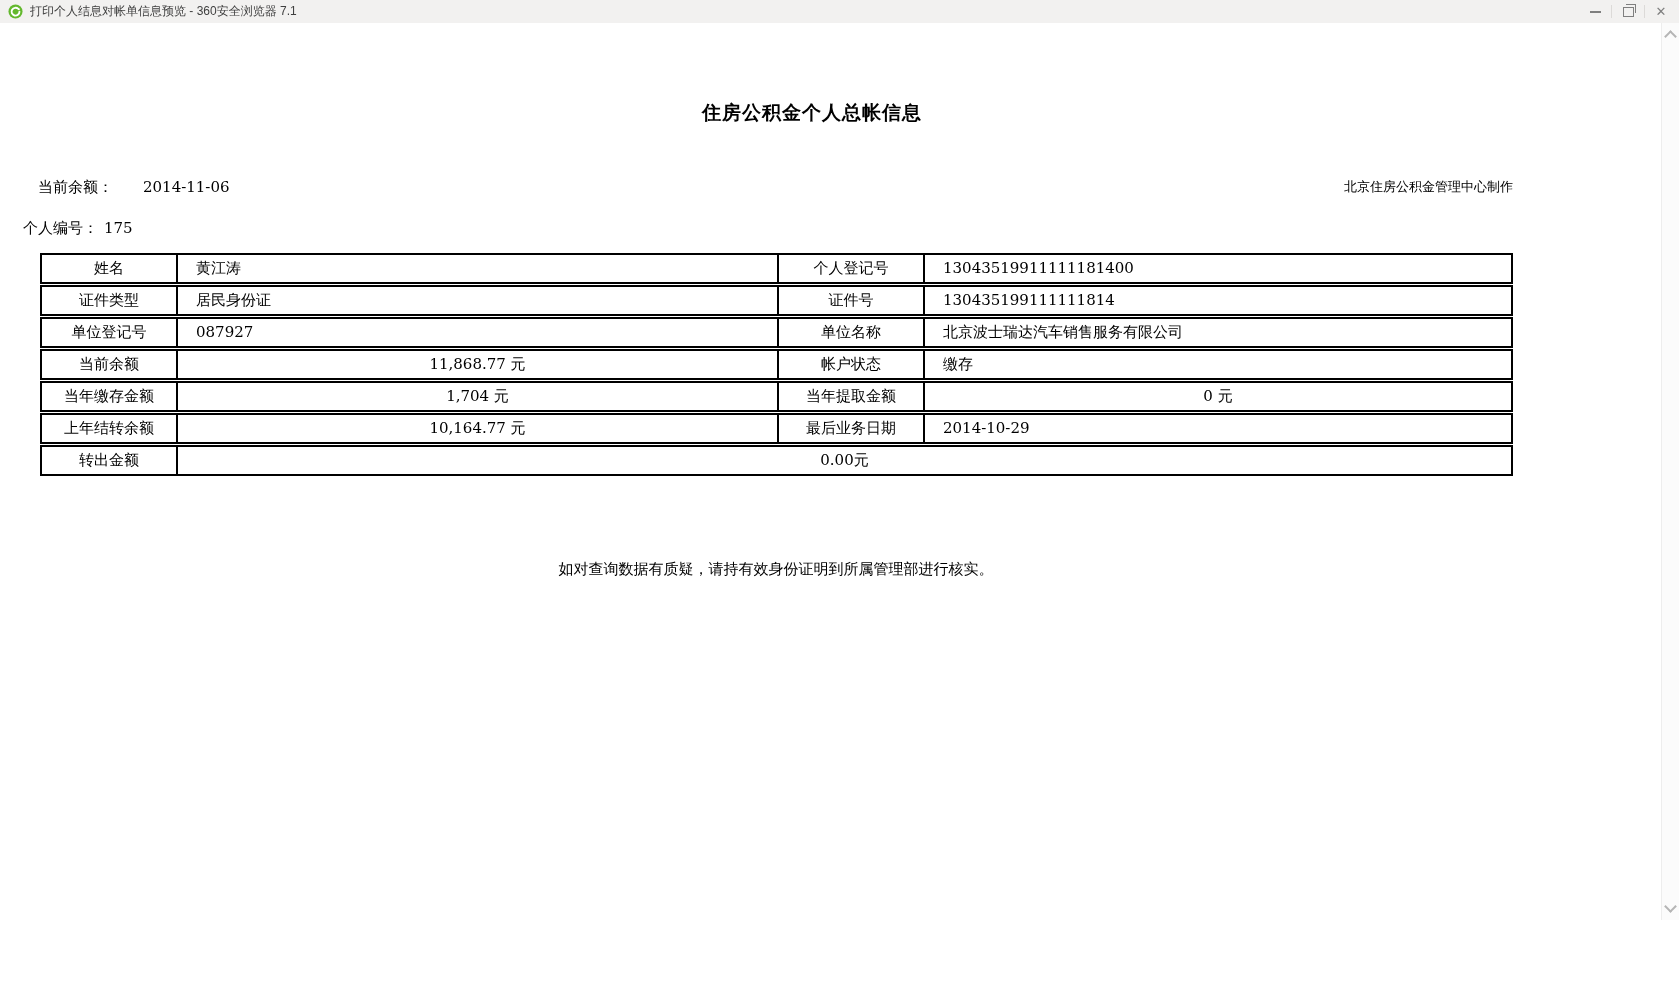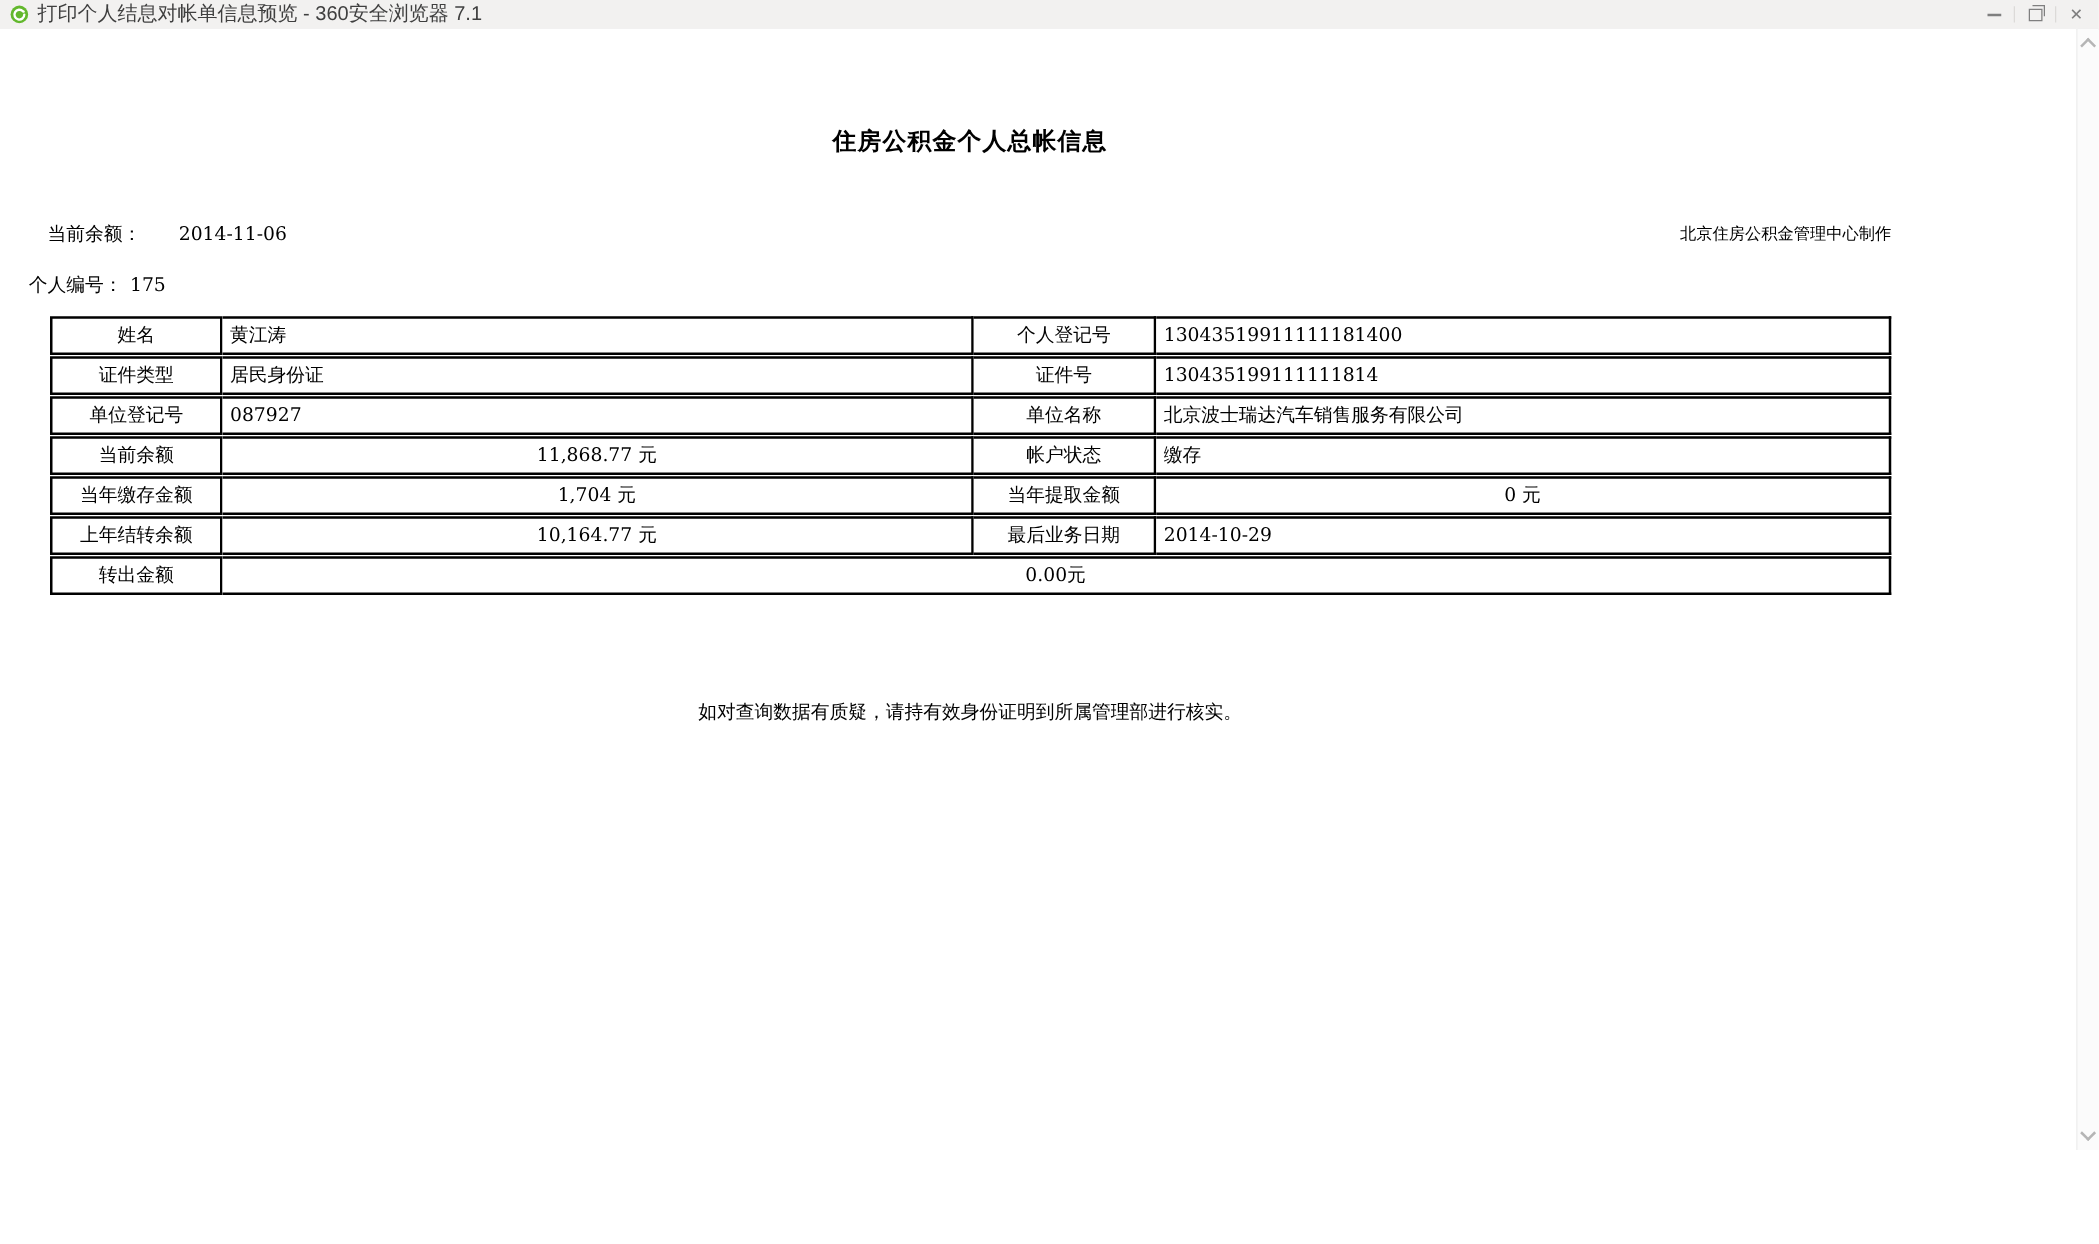--- a/index.html
+++ b/index.html
@@ -9,21 +9,21 @@
     position:relative;
   }
   
   .titlebar{
     position:absolute;top:0;left:0;right:0;height:23px;
     background:#f2f1f0;border-bottom:1px solid #e3e1e0;
     display:flex;align-items:center;
     font-family:"Liberation Sans",sans-serif;
   }
   .logo{margin-left:8px;width:15px;height:15px;flex:0 0 auto;}
-  .win-title{margin-left:7px;font-size:16px;color:#3f3f3f;white-space:nowrap;}
+  .win-title{margin-left:7px;font-size:12px;color:#3f3f3f;white-space:nowrap;}
   .controls{position:absolute;right:2px;top:0;height:23px;display:flex;align-items:stretch;}
   .ctrl{
     width:32px;display:flex;align-items:center;justify-content:center;
     color:#7f7f7f;font-size:12px;cursor:default;user-select:none;
   }
   .ctrl-sep{width:1px;background:#dcdad8;margin:5px 0;}
   .min-glyph{width:11px;height:0;border-top:2px solid #7f7f7f;}
   .restore-glyph{position:relative;width:9px;height:8px;border:1px solid #7f7f7f;background:transparent;}
   .restore-glyph::before{
     content:"";position:absolute;top:-4px;left:2px;width:9px;height:8px;
@@ -36,36 +36,36 @@
     background:#fbfbfb;border-left:1px solid #ededed;
   }
   .scroll-arrow{position:absolute;left:4px;width:7px;height:7px;
     border-left:2px solid #b5b5b5;border-top:2px solid #b5b5b5;}
   .scroll-arrow.up{top:9px;transform:rotate(45deg);}
   .scroll-arrow.down{bottom:9px;transform:rotate(225deg);}
   
   .page{position:absolute;top:23px;left:0;width:1662px;height:972px;background:#fff;}
   .page-title{
     position:absolute;top:77px;left:0;width:1552px;text-align:center;
-    font-size:19px;font-weight:bold;letter-spacing:1px;
+    font-size:19px;font-weight:bold;letter-spacing:1px;padding-left:36px;
   }
   .print-date{position:absolute;top:155px;left:38px;font-size:15px;}
   .print-date .val{margin-left:30px;}
   .issuer{position:absolute;top:155px;left:0;width:1513px;text-align:right;font-size:13px;}
   .personal-no{position:absolute;top:196px;left:23px;font-size:15px;}
   .personal-no .val{margin-left:6px;}
   
   table.acct{
     position:absolute;top:229px;left:40px;width:1473px;
     border-collapse:separate;border-spacing:0 1px;table-layout:fixed;
     font-size:15px;
   }
   table.acct td{
     border-top:2px solid #000;border-bottom:2px solid #000;border-right:2px solid #000;
-    height:27px;line-height:27px;padding:0 6px;background:#fff;
+    height:27px;line-height:27px;padding:0 18px;background:#fff;
     overflow:hidden;white-space:nowrap;
   }
   table.acct td:first-child{border-left:2px solid #000;}
   td.lbl{text-align:center;padding:0 2px;}
   td.money{text-align:center;}
   .footer-note{
     position:absolute;top:537px;left:0;width:1552px;text-align:center;font-size:15px;
   }
 </style>
 </head>

